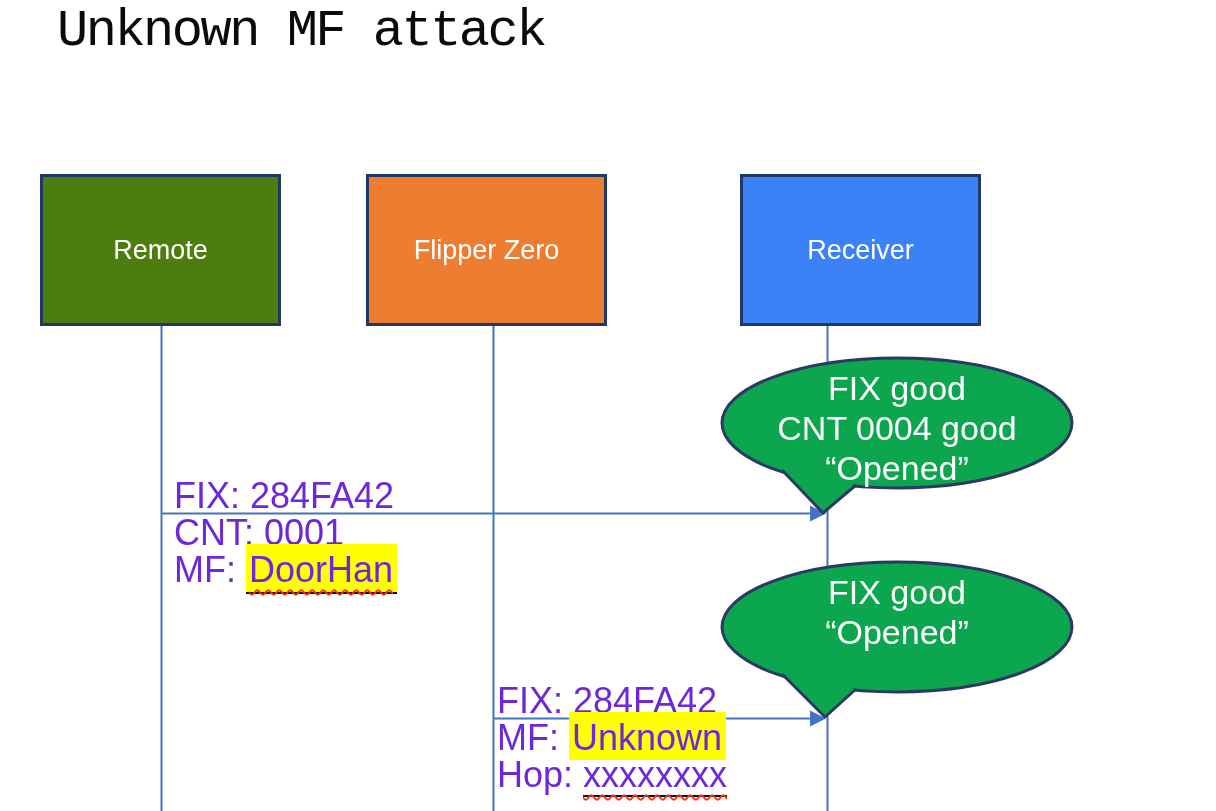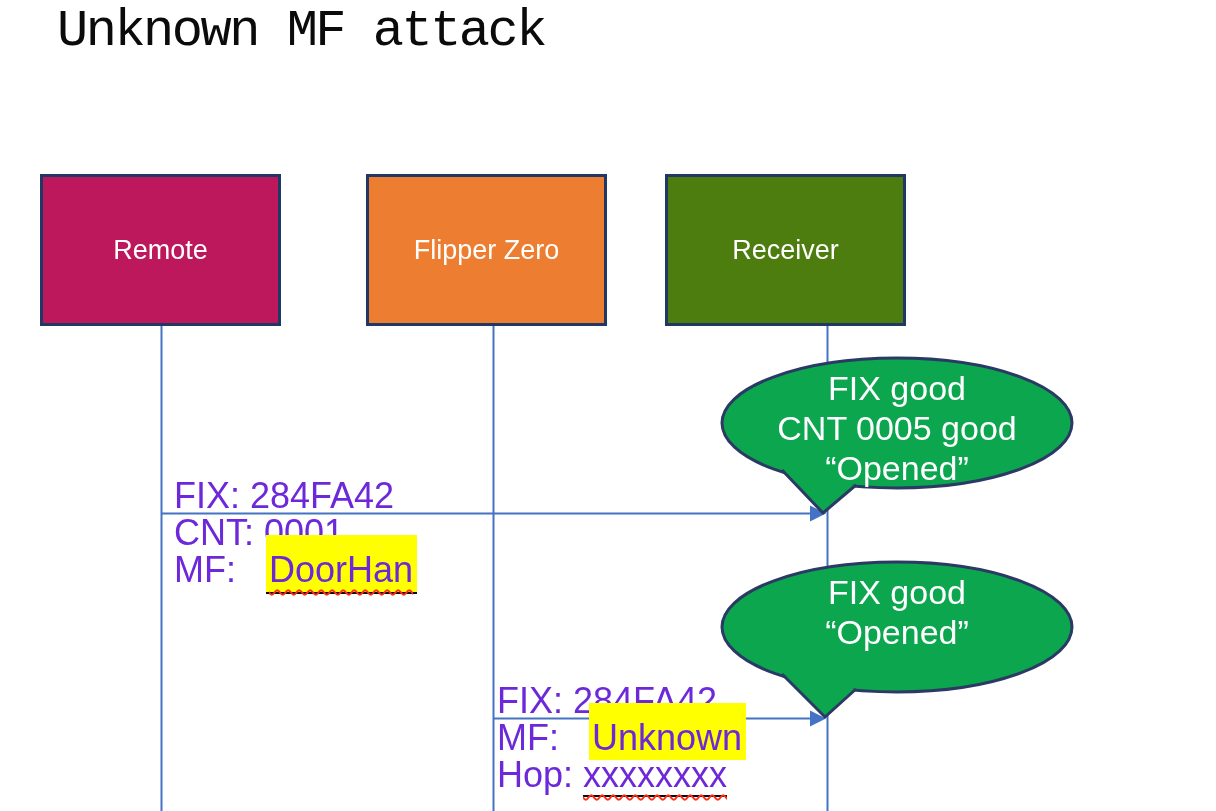--- a/index.html
+++ b/index.html
@@ -20,36 +20,36 @@
     white-space: nowrap;
   }
 
   .actor-box {
     position: absolute; top: 174px; height: 152px; width: 241px;
     border: 3px solid #1F3864;
     box-sizing: border-box;
     display: flex; align-items: center; justify-content: center;
     color: #ffffff; font-size: 27px;
   }
-  .actor-remote   { left: 40px;  background: #be185d; }
+  .actor-remote   { left: 40px;  background: #4d7c0f; }
   .actor-flipper  { left: 366px; background: #ED7D31; }
-  .actor-receiver { left: 665px; background: #4d7c0f; }
+  .actor-receiver { left: 740px; background: #3b82f6; }
 
   .diagram-svg { position: absolute; left: 0; top: 0; }
 
   .msg-label {
     position: absolute;
     font-size: 36px; color: #6d28d9;
     line-height: 37px;
     white-space: nowrap;
   }
   .msg-1 { left: 174px; top: 477px; }
   .msg-2 { left: 497px; top: 682px; }
 
-  .highlight { background: #FFFF00; padding: 14px 4px 2px 3px; margin-left: 20px; }
+  .highlight { background: #FFFF00; padding: 5px 4px 2px 3px; }
   .solidline { border-bottom: 2.5px solid #0b0b0b; }
   .squiggle {
     text-decoration-line: underline;
     text-decoration-style: wavy;
     text-decoration-color: #FF2D16;
     text-decoration-thickness: 1.5px;
     text-underline-offset: 7px;
   }
 
   .callout-text {
@@ -108,21 +108,21 @@
   </div>
 
   <div class="msg-label msg-2">
     <div>FIX: 284FA42</div>
     <div><span>MF: </span><span class="highlight">Unknown</span></div>
     <div><span>Hop: </span><span class="squiggle"><span class="solidline">xxxxxxxx</span></span></div>
   </div>
 
   <div class="callout-text callout-text-1">
     <div>FIX good</div>
-    <div>CNT 0005 good</div>
+    <div>CNT 0004 good</div>
     <div>“Opened”</div>
   </div>
   <div class="callout-text callout-text-2">
     <div>FIX good</div>
     <div>“Opened”</div>
   </div>
 
 </div>
 
 </body></html>

